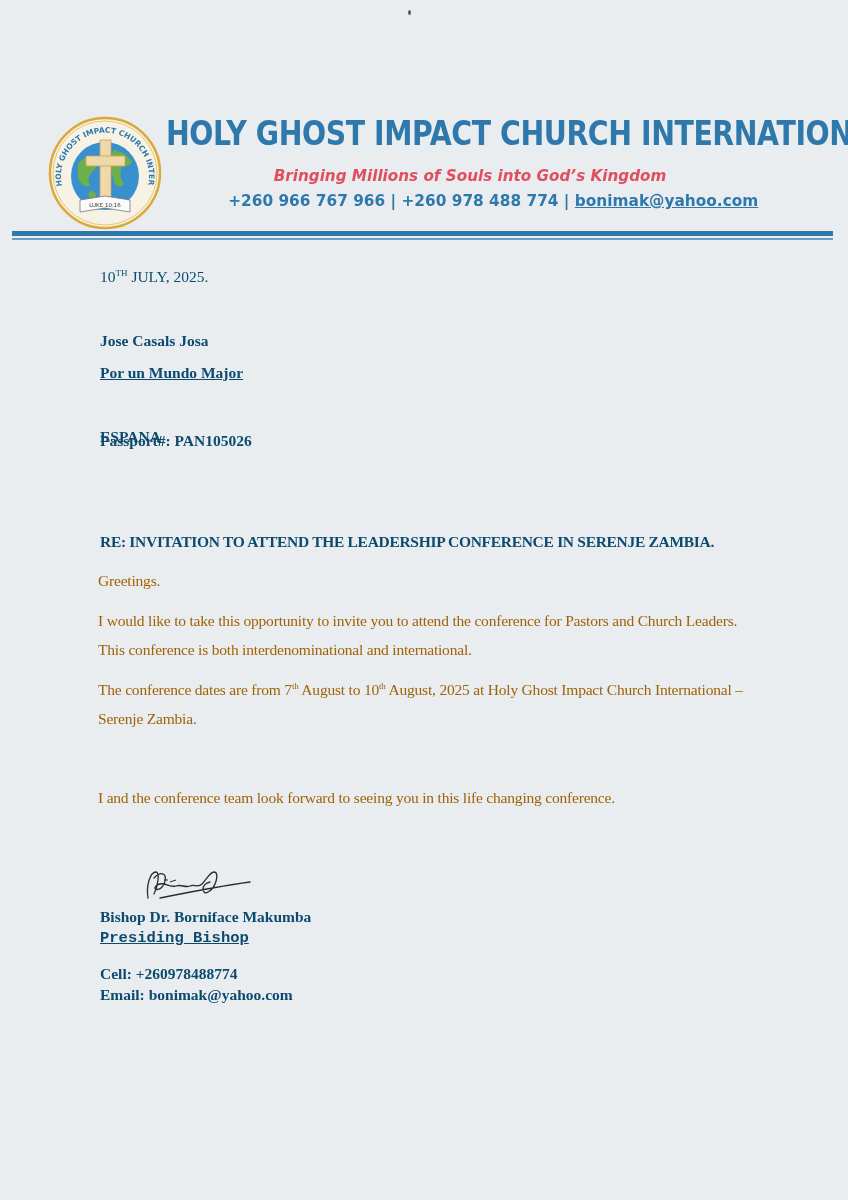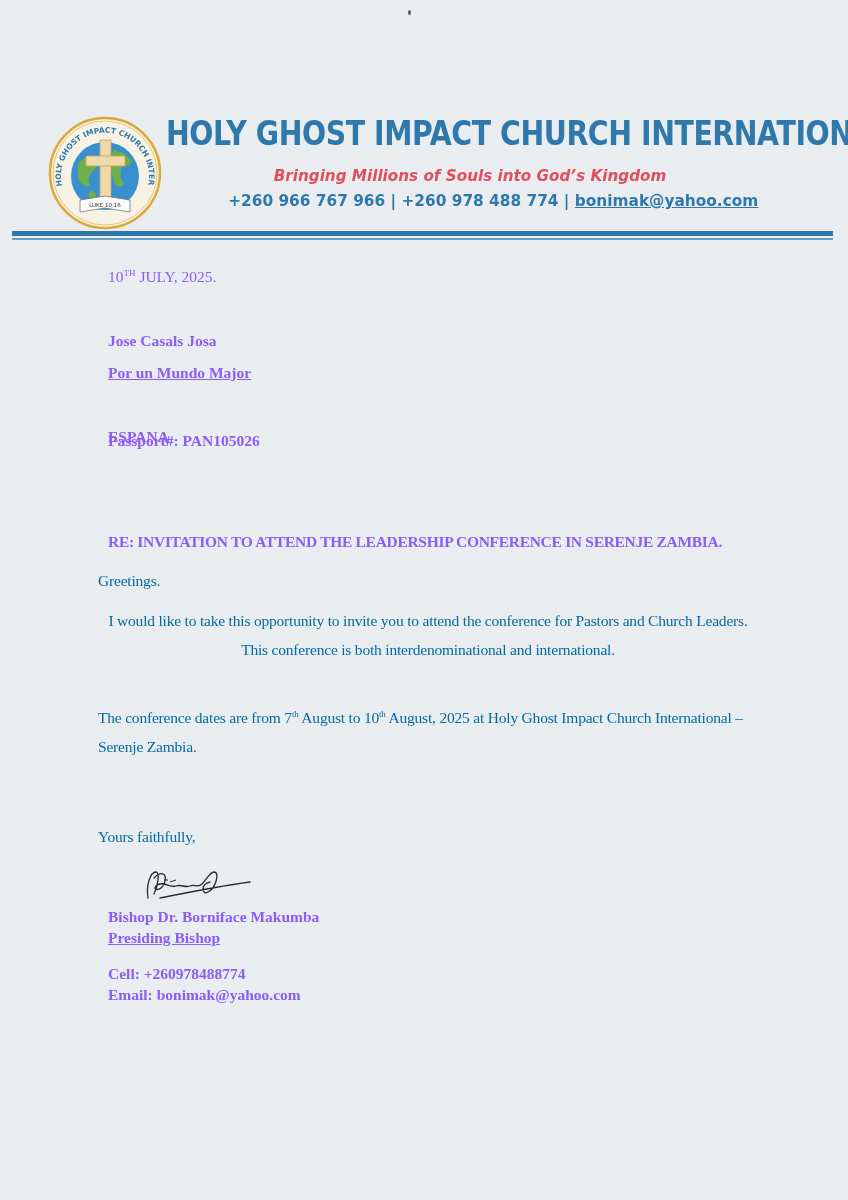--- a/index.html
+++ b/index.html
@@ -31,24 +31,24 @@
     position:absolute; left:210px; top:191px; width:520px; text-align:center;
     font-family:"DejaVu Sans", sans-serif; font-weight:bold;
     font-size:16.5px; color:#2f78ab; white-space:nowrap;
     transform:scaleX(0.93);
   }
   .contacts .email { text-decoration:underline; }
   .rule1 { position:absolute; left:12px; top:231px; width:821px; height:5px; background:#2f78ab; }
   .rule2 { position:absolute; left:12px; top:238px; width:821px; height:2px; background:#6a9fc8; }
 
   
-  .txt { position:absolute; left:108px; font-size:15.5px; white-space:nowrap; color:#8b5cf6; }
+  .txt { position:absolute; left:100px; font-size:15.5px; white-space:nowrap; color:#0c4a6e; }
   .b { font-weight:bold; }
   .date sup { font-size:9px; }
-  .para { position:absolute; left:98px; width:660px; font-size:15.5px; line-height:29px; color:#0369a1; letter-spacing:-0.2px; }
+  .para { position:absolute; left:98px; width:660px; font-size:15.5px; line-height:29px; color:#a16207; letter-spacing:-0.2px; }
   .para sup { font-size:9px; line-height:0; }
   .u { text-decoration:underline; }
   .signature { position:absolute; left:140px; top:858px; width:120px; height:50px; }
 </style>
 </head>
 <body>
 
 <div class="page">
   <span class="speck" style="left:408px;top:10px;width:3px;height:5px;"></span>
 
@@ -86,26 +86,26 @@
   <div class="txt date" style="top:268px;"><span>10</span><sup>TH</sup><span> JULY, 2025.</span></div>
 
   <div class="txt b" style="top:332px;">Jose Casals Josa</div>
   <div class="txt b" style="top:364px;text-decoration:underline;">Por un Mundo Major</div>
   <div class="txt b" style="top:396px;margin-top:36px;">Passport#: PAN105026</div>
   <div class="txt b" style="top:428px;">ESPANA</div>
 
   <div class="txt b" style="top:533px; letter-spacing:-0.3px;">RE: INVITATION TO ATTEND THE LEADERSHIP CONFERENCE IN SERENJE ZAMBIA.</div>
 
   <div class="para" style="top:566px;">Greetings.</div>
-  <div class="para" style="top:606px;text-align:center;">I would like to take this opportunity to invite you to attend the conference for Pastors and Church Leaders. This conference is both interdenominational and international.</div>
-  <div class="para" style="top:675px;margin-top:28px;"><span>The conference dates are from 7</span><sup>th</sup><span> August to 10</span><sup>th</sup><span> August, 2025 at Holy Ghost Impact Church International – Serenje Zambia.</span></div>
-  <div class="para" style="top:822px;">Yours faithfully,</div>
+  <div class="para" style="top:606px;">I would like to take this opportunity to invite you to attend the conference for Pastors and Church Leaders. This conference is both interdenominational and international.</div>
+  <div class="para" style="top:675px;"><span>The conference dates are from 7</span><sup>th</sup><span> August to 10</span><sup>th</sup><span> August, 2025 at Holy Ghost Impact Church International – Serenje Zambia.</span></div>
+  <div class="para" style="top:783px;">I and the conference team look forward to seeing you in this life changing conference.</div>
 
   <svg class="signature" viewBox="0 0 120 50">
     <path d="M8 40 C6 28 10 14 16 14 C20 14 18 28 14 36 M14 20 C22 12 28 16 24 26 C20 34 12 32 16 28 C22 22 30 30 36 28 C42 26 44 30 50 28 C54 26 58 30 62 26 C66 22 70 14 74 14 C80 14 76 30 68 34 C62 38 60 26 70 24 M20 40 C50 34 80 28 110 24" fill="none" stroke="#2a2a2a" stroke-width="1.3" stroke-linecap="round"></path>
     <path d="M24 22 l4 0 M30 24 l6 -2" stroke="#2a2a2a" stroke-width="1"></path>
   </svg>
 
   <div class="txt b" style="top:908px;text-align:right;">Bishop Dr. Borniface Makumba</div>
-  <div class="txt b u" style="top:929px;">Presiding Bishop</div>
+  <div class="txt b u" style="top:929px;font-family:Liberation Mono, monospace;">Presiding Bishop</div>
   <div class="txt b" style="top:965px;">Cell: +260978488774</div>
   <div class="txt b" style="top:986px;">Email: bonimak@yahoo.com</div>
 </div>
 
 </body></html>

